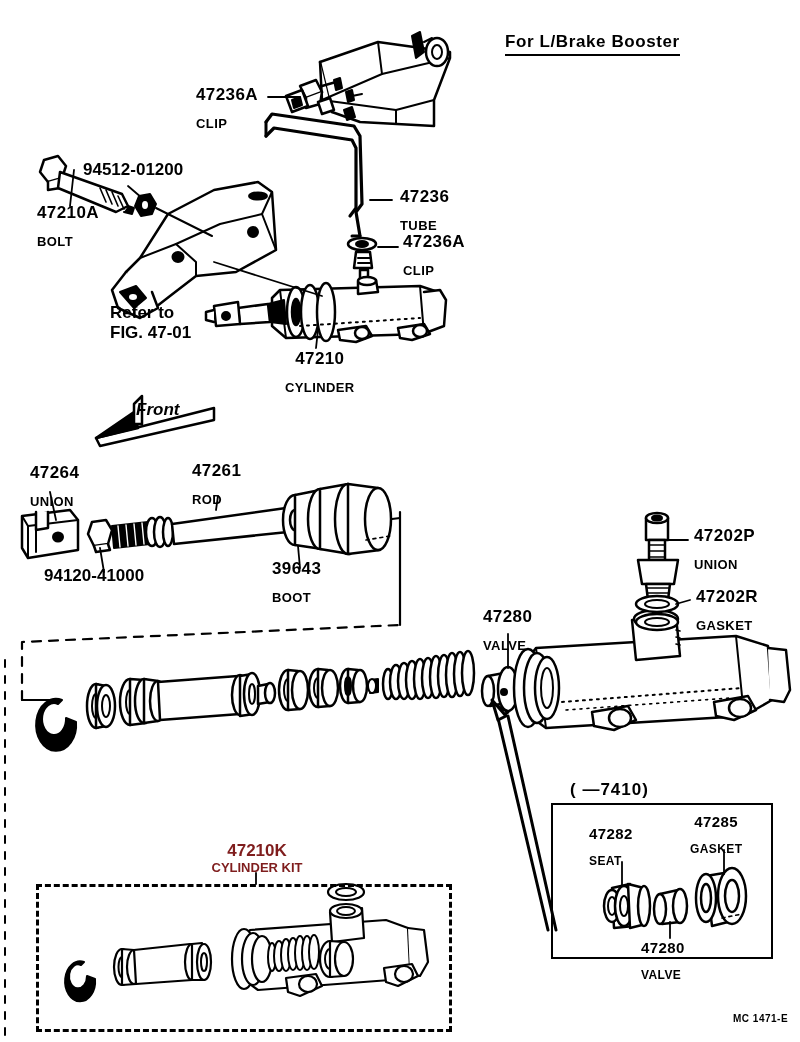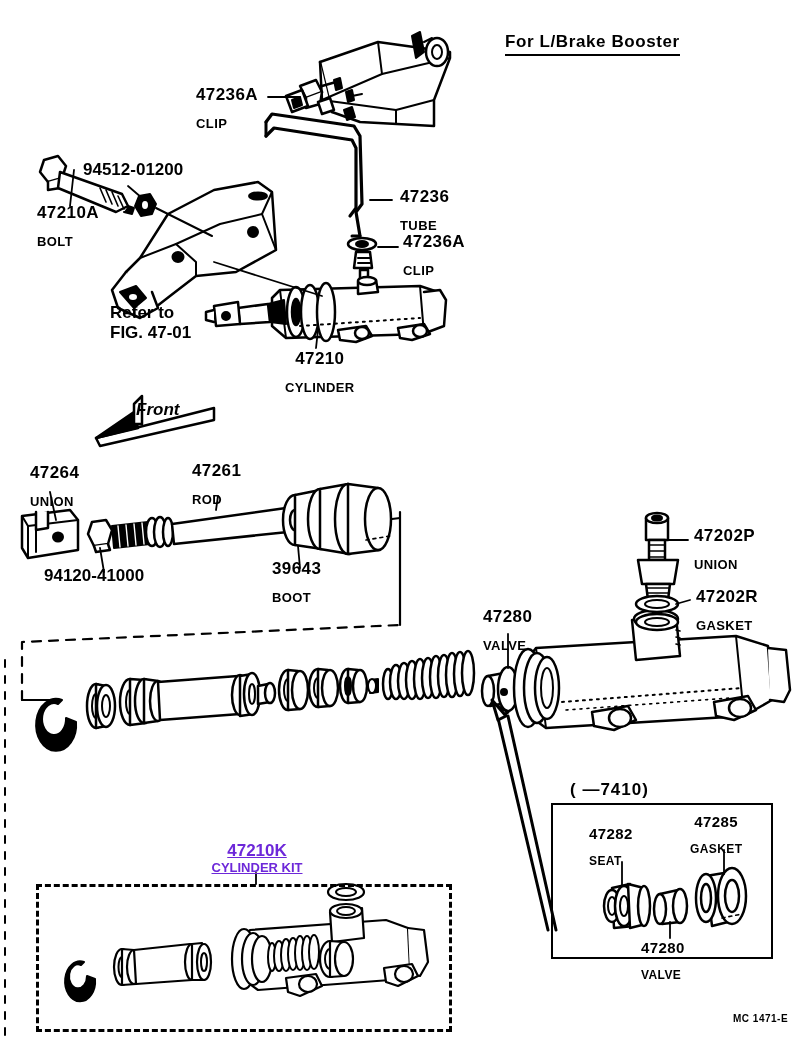--- a/index.html
+++ b/index.html
@@ -89,23 +89,22 @@
     position: absolute;
     left: 0; top: 0;
     width: 800px;
     height: 1042px;
     pointer-events: none;
   }
   .kitlabel {
     position: absolute;
     text-align: center;
     font-weight: bold;
-    color: #6d28d9;
+    color: #7f1d1d;
     line-height: 1.1;
-    text-decoration: underline;
   }
   .kitlabel .num { font-size: 17px; display:block; }
   .kitlabel .nm  { font-size: 13px; display:block; }
   .paren {
     position: absolute;
     font-size: 17px;
     font-weight: bold;
     color: #000;
     letter-spacing: 1px;
     white-space: nowrap;

